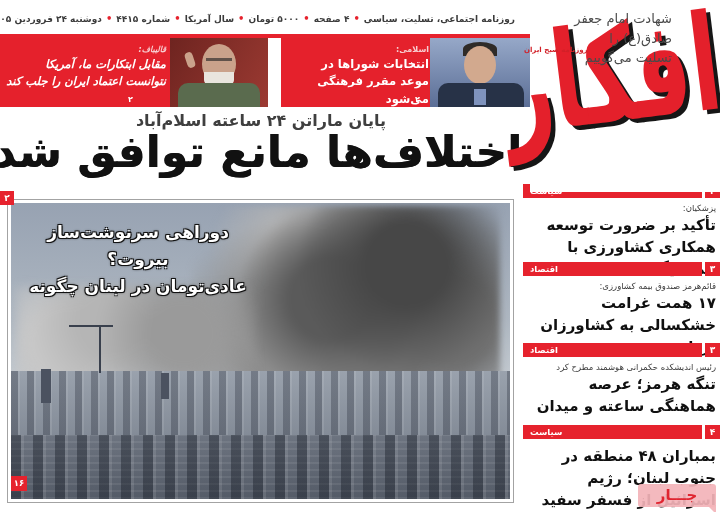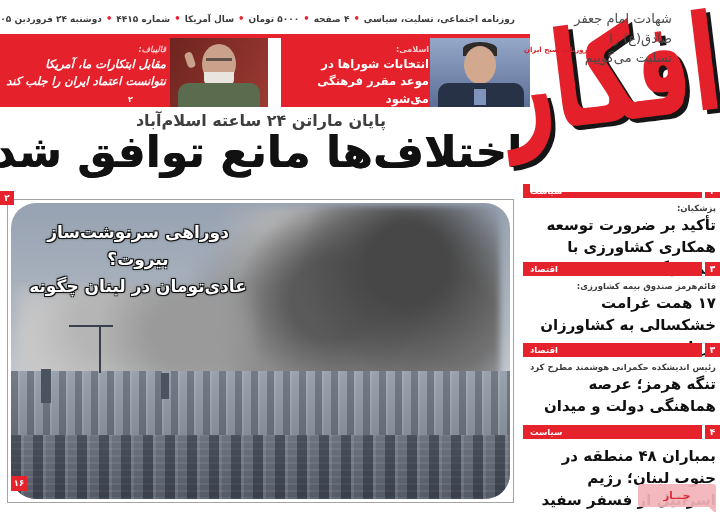--- a/index.html
+++ b/index.html
@@ -47,21 +47,21 @@
 
   
   .lead-kicker { left:0; top:111px; width:522px; text-align:center; font-size:16px; font-weight:bold; color:#3f3f3f; }
   .lead-headline { left:0; top:124px; width:522px; text-align:center; font-size:44px; font-weight:bold; color:#111111; line-height:1.25; white-space:nowrap; text-shadow:0.6px 0 0 #111; }
 
   
   .corner-sq { width:14px; height:14px; background:#e6222d; color:#fff; font-size:9px; font-weight:bold; text-align:center; line-height:14px; z-index:4; }
   .sq-top { left:0; top:191px; }
   .sq-bottom { left:11px; top:476px; width:16px; height:15px; line-height:15px; font-size:8.5px; }
   .photo-frame { left:7px; top:199px; width:507px; height:304px; background:#fff; border:1px solid #a3a3a3; padding:3px; z-index:1; }
-  .photo { position:relative; width:100%; height:100%; overflow:hidden; background:linear-gradient(180deg,#97a2b2 0%,#aeb7c1 40%,#c6ccd2 62%,#b7bec7 100%);border-radius:25px; }
+  .photo { position:relative; width:100%; height:100%; overflow:hidden; background:linear-gradient(180deg,#97a2b2 0%,#aeb7c1 40%,#c6ccd2 62%,#b7bec7 100%); }
   .smoke-main { position:absolute; left:36%; top:1%; width:62%; height:70%; filter:blur(3px); background:
       radial-gradient(circle at 70% 28%, #474747 0 16%, transparent 42%),
       radial-gradient(circle at 45% 45%, #5a5a5a 0 20%, transparent 46%),
       radial-gradient(circle at 84% 55%, #6f6f6f 0 16%, transparent 40%),
       radial-gradient(circle at 28% 62%, #8d8d8d 0 18%, transparent 44%),
       radial-gradient(circle at 58% 70%, #767676 0 22%, transparent 48%),
       radial-gradient(circle at 55% 18%, #9b9b9b 0 15%, transparent 38%),
       radial-gradient(circle at 35% 25%, #b3b3b3 0 14%, transparent 36%); }
   .smoke-drift { position:absolute; left:1%; top:28%; width:48%; height:32%; filter:blur(5px); background:
       radial-gradient(circle at 70% 50%, #9a9a9a 0 20%, transparent 50%),
@@ -80,27 +80,27 @@
   .tower-2 { left:150px; bottom:100px; width:8px; height:26px; background:#4b5260; }
   .photo-headline { position:absolute; left:6px; top:16px; width:242px; text-align:center; color:#ffffff; font-weight:bold; font-size:17px; line-height:1.6;
       text-shadow:0 0 3px #000, 1px 1px 0 #1a1a1a, -1px -1px 0 #1a1a1a, 1px -1px 0 #1a1a1a, -1px 1px 0 #1a1a1a; }
 
   
   .sb-sec { left:523px; width:197px; }
   .sec-1 { top:184px; height:76px; } .sec-2 { top:262px; height:79px; }
   .sec-3 { top:343px; height:80px; } .sec-4 { top:425px; height:86px; }
   .sb-bar { position:absolute; left:0; top:0; width:179px; height:14px; background:#e6222d; color:#fff; font-size:8.5px; font-weight:bold; line-height:14px; padding-left:7px; text-align:left; }
   .sb-num { position:absolute; right:0; top:0; width:15px; height:14px; background:#e6222d; color:#fff; font-size:9px; font-weight:bold; text-align:center; line-height:14px; }
-  .sb-kicker { position:absolute; right:4px; top:19px; left:2px; font-size:8.5px; font-weight:bold; color:#3c3c3c; text-align:right; }
+  .sb-kicker { position:absolute; right:4px; top:19px; left:2px; font-size:8.5px; font-weight:normal; color:#3c3c3c; text-align:right; }
   .sb-title { position:absolute; right:4px; top:31px; left:2px; font-size:15px; font-weight:bold; color:#101010; line-height:1.45; text-align:right; }
   .sec-4 .sb-title { top:21px; }
 
   
   .watermark { left:638px; top:484px; width:78px; height:23px; background:rgba(243,179,184,.92); border-radius:3px; z-index:7;
-      color:#e02530; font-size:10px; font-weight:bold; text-align:center; line-height:23px; }
+      color:#e02530; font-size:15px; font-weight:bold; text-align:center; line-height:23px; }
   .wm-tail { position:absolute; right:0px; bottom:-7px; width:0; height:0; border-left:9px solid transparent; border-top:9px solid rgba(243,179,184,.92); }
 </style>
 </head>
 <body>
 
 <div class="abs top-rule"></div>
 
 <div class="abs info-line">
   <span class="info-seg">روزنامه اجتماعی، تسلیت، سیاسی</span><span class="info-seg">۴ صفحه</span><span class="info-seg">۵۰۰۰ تومان</span><span class="info-seg">سال آمریکا</span><span class="info-seg">شماره ۴۴۱۵</span><span class="info-seg">دوشنبه ۲۴ فروردین ۱۴۰۵</span>
 </div>
@@ -177,21 +177,21 @@
   <div class="sb-bar">اقتصاد</div>
   <div class="sb-num">۳</div>
   <div class="sb-kicker">قائم‌هرمز صندوق بیمه کشاورزی:</div>
   <div class="sb-title">۱۷ همت غرامت خشکسالی به کشاورزان پرداخت شد</div>
 </div>
 
 <div class="abs sb-sec sec-3">
   <div class="sb-bar">اقتصاد</div>
   <div class="sb-num">۳</div>
   <div class="sb-kicker">رئیس اندیشکده حکمرانی هوشمند مطرح کرد</div>
-  <div class="sb-title">تنگه هرمز؛ عرصه هماهنگی دولت و میدان</div>
+  <div class="sb-title">تنگه هرمز؛ عرصه هماهنگی ساعته و میدان</div>
 </div>
 
 <div class="abs sb-sec sec-4">
   <div class="sb-bar">سیاست</div>
   <div class="sb-num">۴</div>
   <div class="sb-title">بمباران ۴۸ منطقه در جنوب لبنان؛ رژیم اسرائیل از فسفر سفید استفاده کرد</div>
 </div>
 
 <div class="abs watermark">
   <span>جـــار</span>

